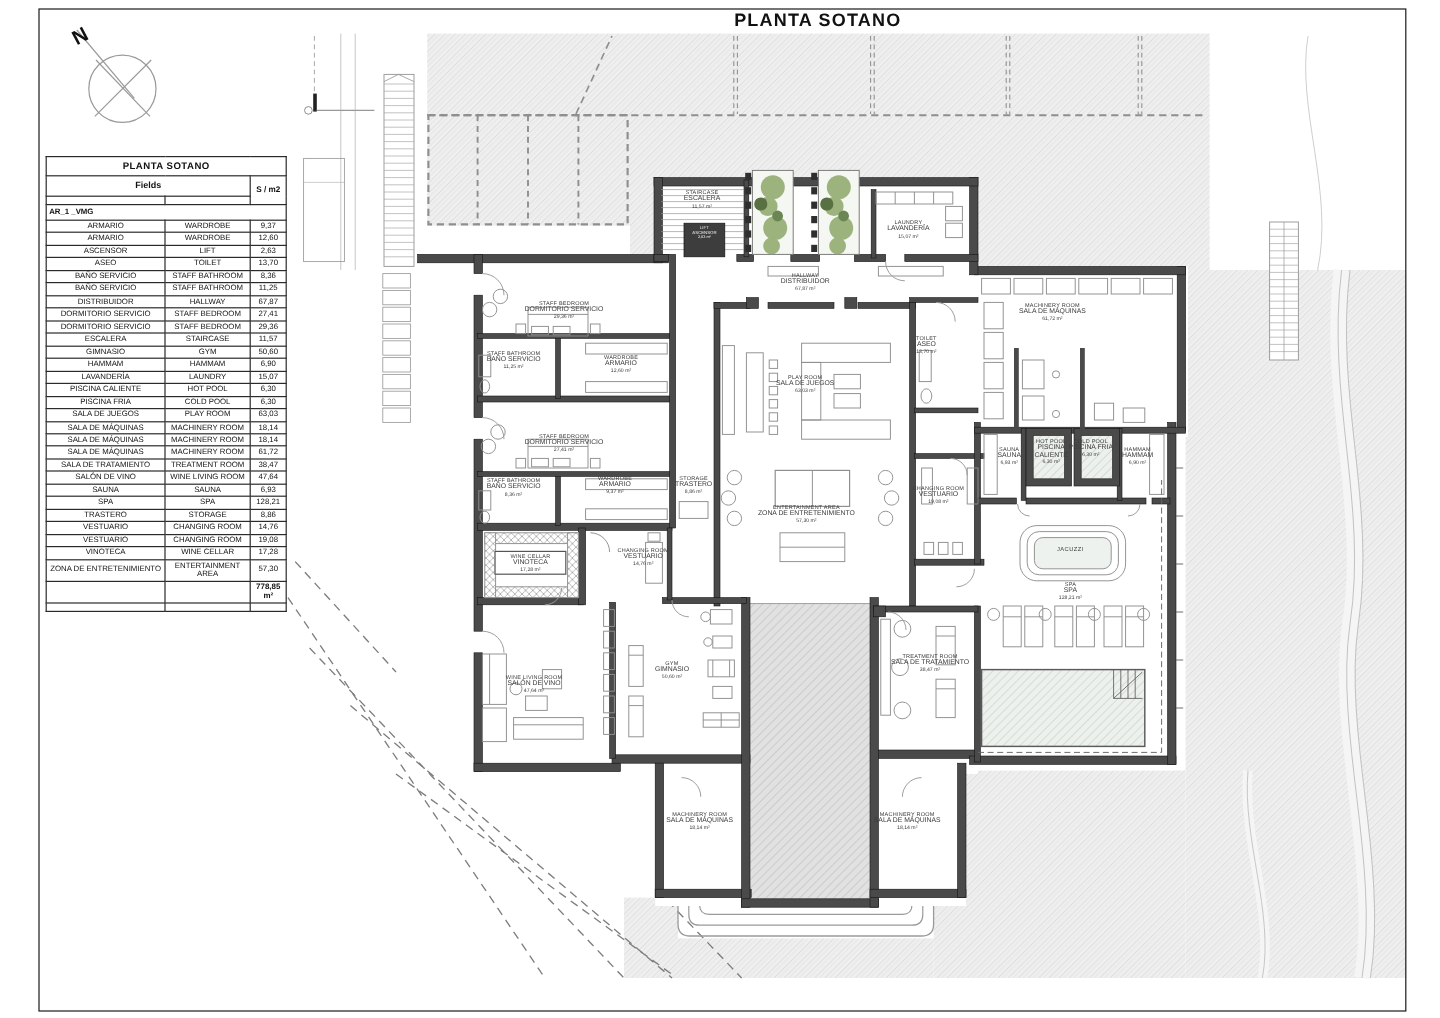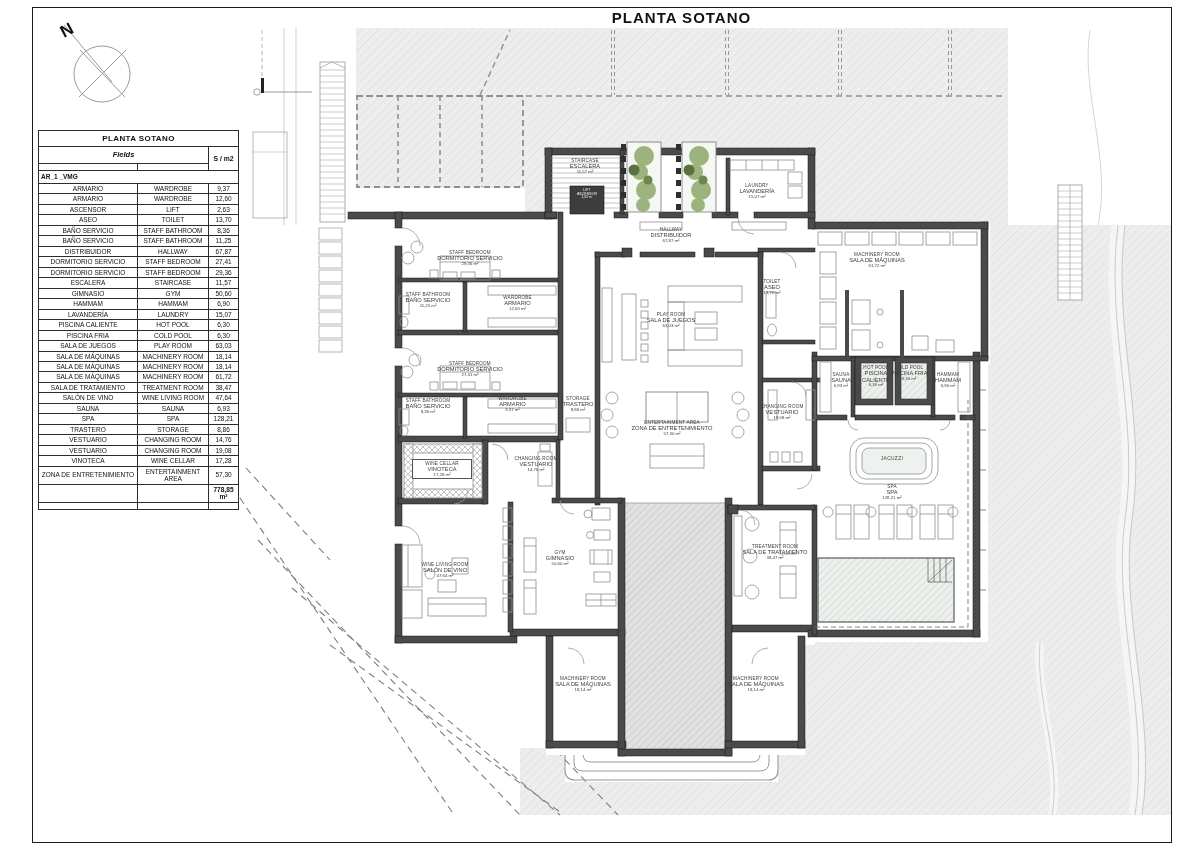--- a/index.html
+++ b/index.html
@@ -9,21 +9,21 @@
         border:1.3px solid #1a1a1a;pointer-events:none;}
   .sheet-title{position:absolute;left:355px;top:9px;width:653px;text-align:center;
         font-size:15px;font-weight:bold;letter-spacing:1px;color:#111;}
   .plan-svg{position:absolute;left:0;top:0;}
   
   .area-table{position:absolute;left:38px;top:130px;width:200px;border-collapse:collapse;
         font-size:6.5px;line-height:1.15;color:#111;table-layout:fixed;}
   .area-table td,.area-table th{border:0.7px solid #2b2b2b;padding:1px 2px;text-align:center;
         overflow:hidden;}
   .area-table .t-title{font-size:8px;font-weight:bold;letter-spacing:.4px;height:13px;}
-  .area-table .t-fields{font-size:7.5px;font-weight:bold;height:14px;font-style:italic;}
+  .area-table .t-fields{font-size:7.5px;font-weight:bold;height:14px;}
   .area-table .t-area{font-size:6.8px;font-weight:bold;}
   .area-table .t-split td{height:6px;padding:0;}
   .area-table .t-group{font-size:6.5px;font-weight:bold;text-align:left;height:10px;}
   .area-table .c1{width:99px;}
   .area-table .c2{width:71px;}
   .area-table .c3{width:30px;}
   .area-table .t-total{font-size:6.6px;font-weight:bold;height:12px;}
   
   .room-label{position:absolute;text-align:center;color:#3c3c3c;line-height:1.12;pointer-events:none;}
   .rl-en{font-size:4.6px;letter-spacing:.2px;}

